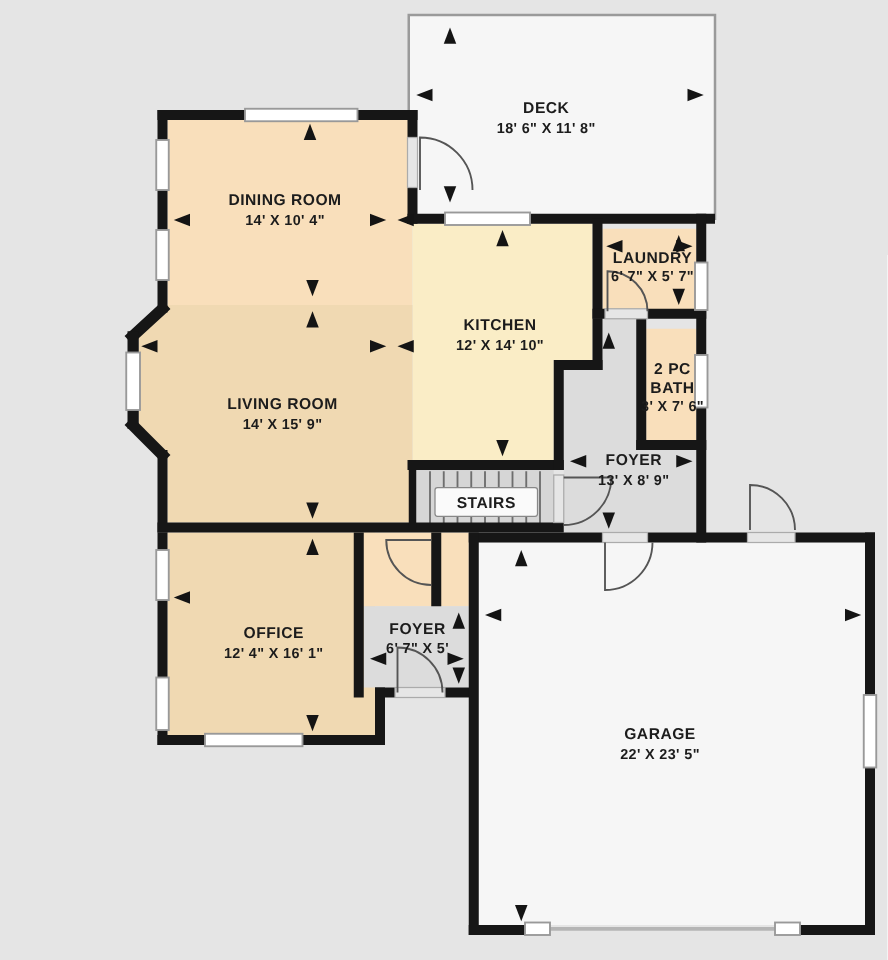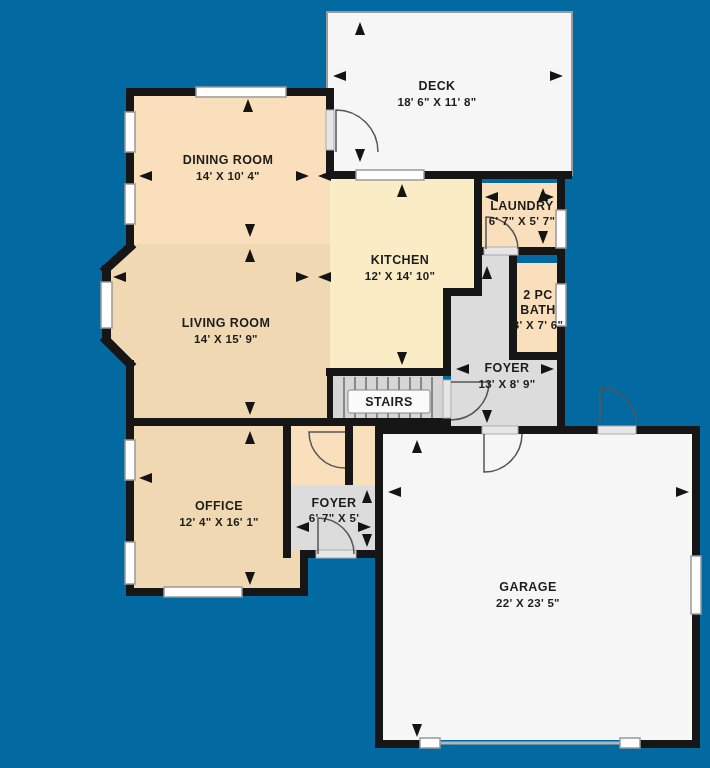--- a/index.html
+++ b/index.html
@@ -5,21 +5,21 @@
   :root{
     --wall:#161616;
     --room_tan:#f0d9b2;
     --room_peach:#f9dfbb;
     --room_cream:#faedc6;
     --room_gray:#dcdcdc;
     --room_stairs:#d6d6d6;
     --room_white:#f6f6f6;
   }
   html,body{margin:0;padding:0;background:#fff;}
-  .plan{position:relative;width:710px;height:768px;background:#0369a1;overflow:hidden;
+  .plan{position:relative;width:710px;height:768px;background:#e5e5e5;overflow:hidden;
         font-family:"Liberation Sans",sans-serif;}
   .plan svg{position:absolute;left:0;top:0;}
   .wall{fill:var(--wall);}
   .wline{stroke:var(--wall);stroke-width:9;fill:none;stroke-linecap:square;}
   .deck{fill:var(--room_white);stroke:#9a9a9a;stroke-width:2;}
   .garage{fill:var(--room_white);}
   .peach{fill:var(--room_peach);}
   .cream{fill:var(--room_cream);}
   .tan{fill:var(--room_tan);}
   .gray{fill:var(--room_gray);}

